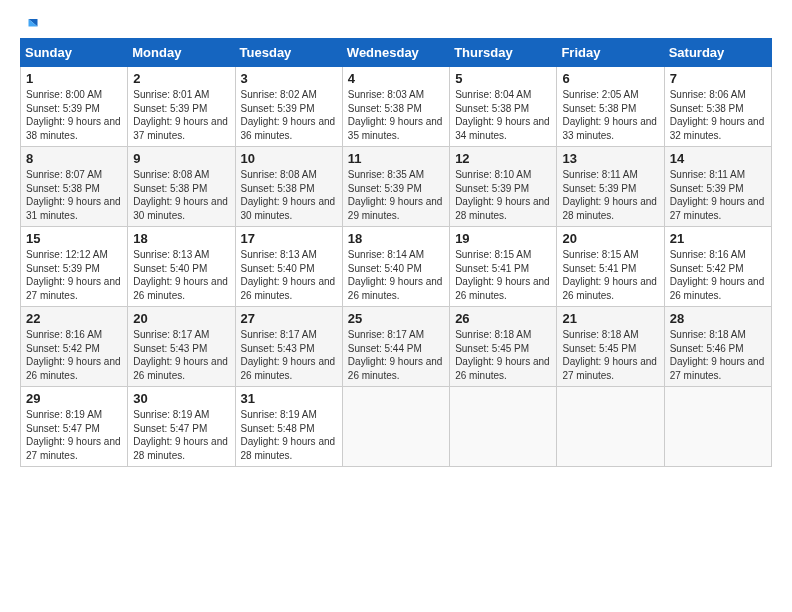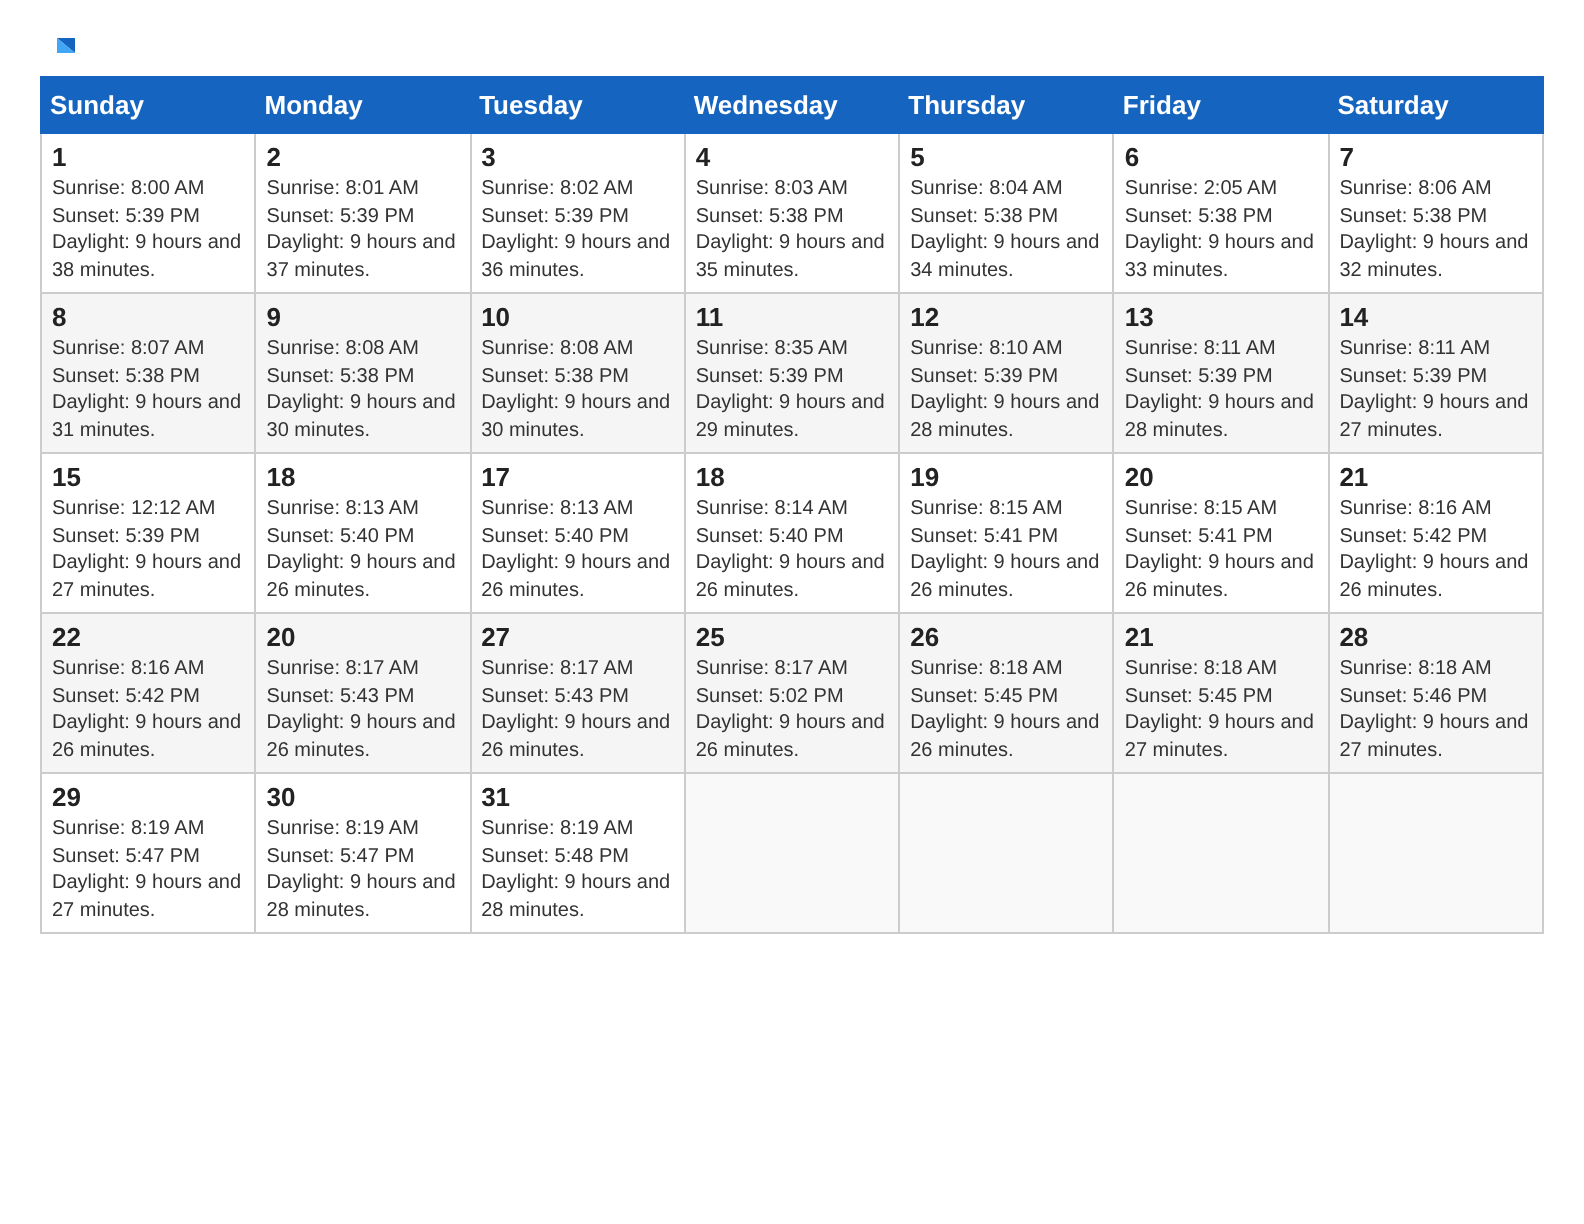--- a/index.html
+++ b/index.html
@@ -322,21 +322,21 @@
         <div class="day-info">
           <span>Sunrise: 8:17 AM</span><br>
           <span>Sunset: 5:43 PM</span><br>
           <span>Daylight: 9 hours and 26 minutes.</span>
         </div>
       </td>
         <td>
         <span class="day-number">25</span>
         <div class="day-info">
           <span>Sunrise: 8:17 AM</span><br>
-          <span>Sunset: 5:02 PM</span><br>
+          <span>Sunset: 5:44 PM</span><br>
           <span>Daylight: 9 hours and 26 minutes.</span>
         </div>
       </td>
         <td>
         <span class="day-number">26</span>
         <div class="day-info">
           <span>Sunrise: 8:18 AM</span><br>
           <span>Sunset: 5:45 PM</span><br>
           <span>Daylight: 9 hours and 26 minutes.</span>
         </div>

